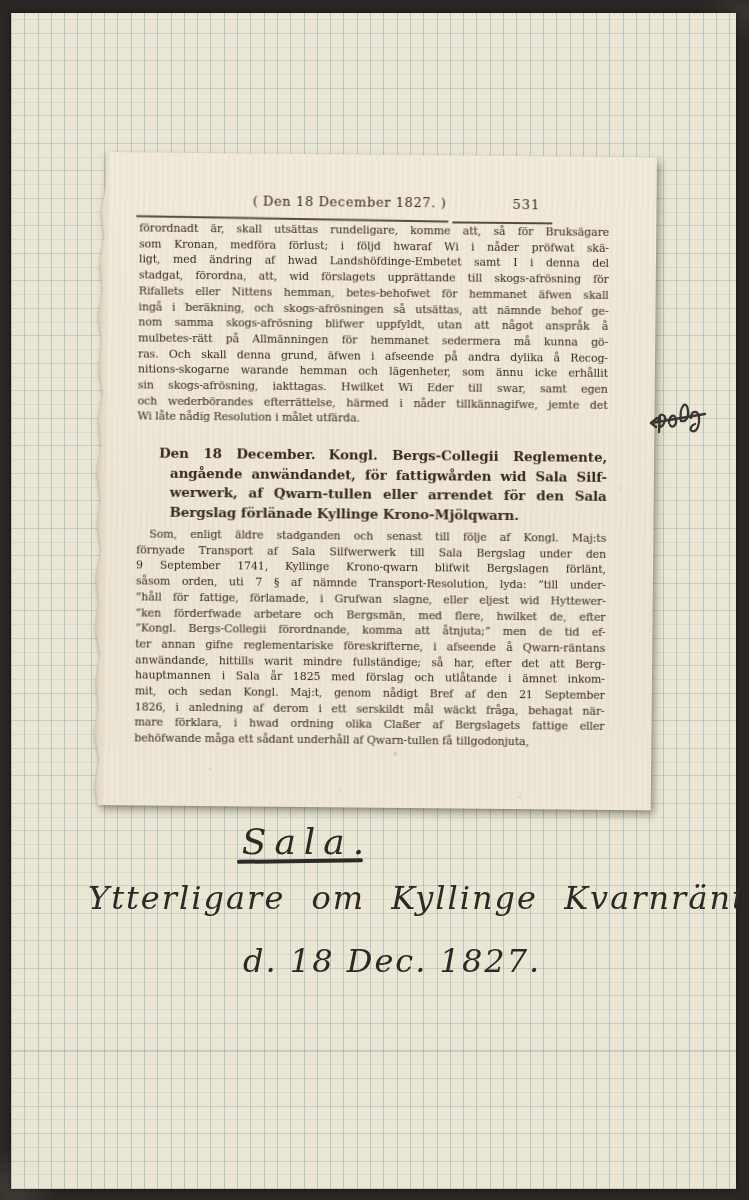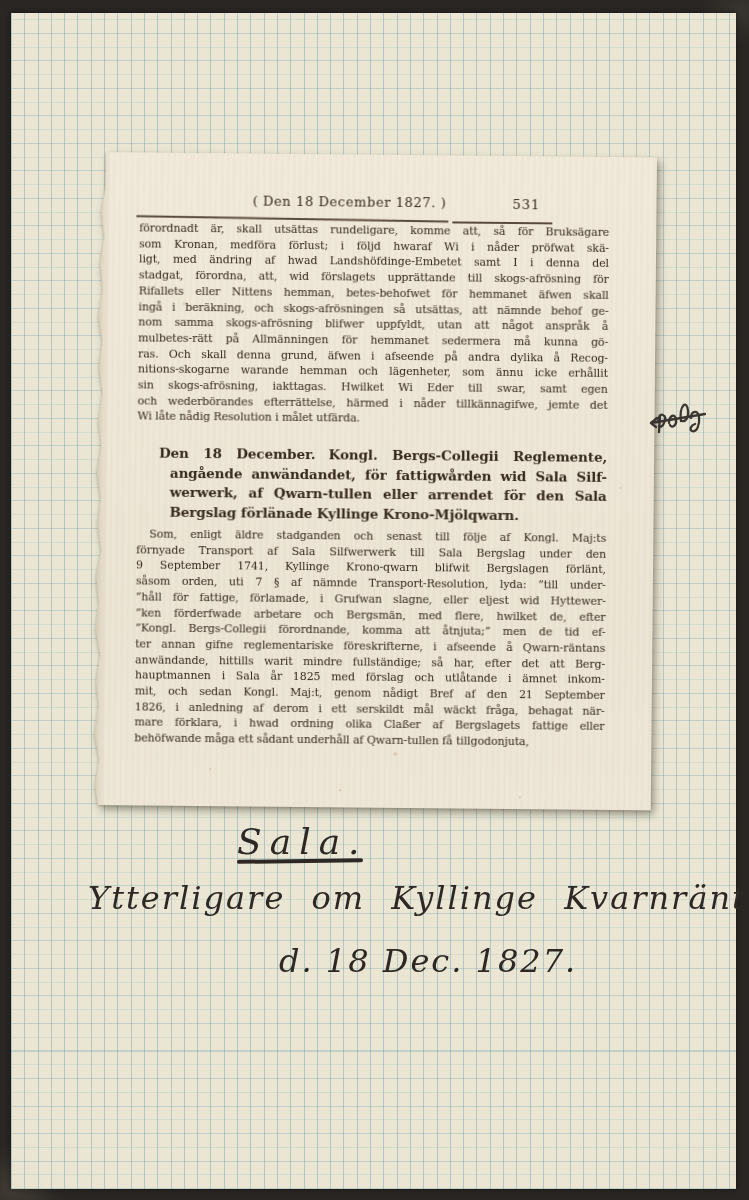--- a/index.html
+++ b/index.html
@@ -60,25 +60,25 @@
   .p2 .line:first-child{text-indent:13px;}
   .specks{position:absolute;left:0;top:0;width:2px;height:2px;border-radius:50%;
     background:rgba(155,115,60,.35);
     box-shadow:120px 615px 0 0 rgba(155,115,60,.30), 305px 598px 0 1px rgba(165,125,70,.22),
       430px 640px 0 0 rgba(155,115,60,.30), 500px 118px 0 0 rgba(160,120,65,.28),
       90px 150px 0 1px rgba(160,120,65,.18), 250px 635px 0 0 rgba(150,110,60,.3),
       528px 330px 0 0 rgba(160,120,65,.25);}
   
   .hw{position:absolute;font-family:"DejaVu Serif",serif;font-style:italic;
     color:var(--pen,#2d2824);white-space:nowrap;}
-  .hw-title{left:226px;top:808px;width:140px;text-align:left;font-size:36px;letter-spacing:8px;}
+  .hw-title{left:226px;top:808px;width:140px;text-align:center;font-size:36px;letter-spacing:8px;}
   .hw-underline{position:absolute;left:226px;top:846px;width:126px;height:4px;border-radius:2px;
     background:var(--pen,#2d2824);transform:rotate(-.8deg);}
   .hw-line1{left:77px;top:866px;font-size:32px;letter-spacing:2px;word-spacing:14px;}
-  .hw-line2{left:232px;top:929px;font-size:32px;letter-spacing:2px;margin-left:36px;}
+  .hw-line2{left:232px;top:929px;font-size:32px;letter-spacing:2px;}
   .scribble{position:absolute;left:637px;top:383px;z-index:5;}
 </style>
 </head>
 <body>
 
 <div class="paper">
 
   <div class="page-wrap">
     <div class="page">
       <div class="deckle"></div>

